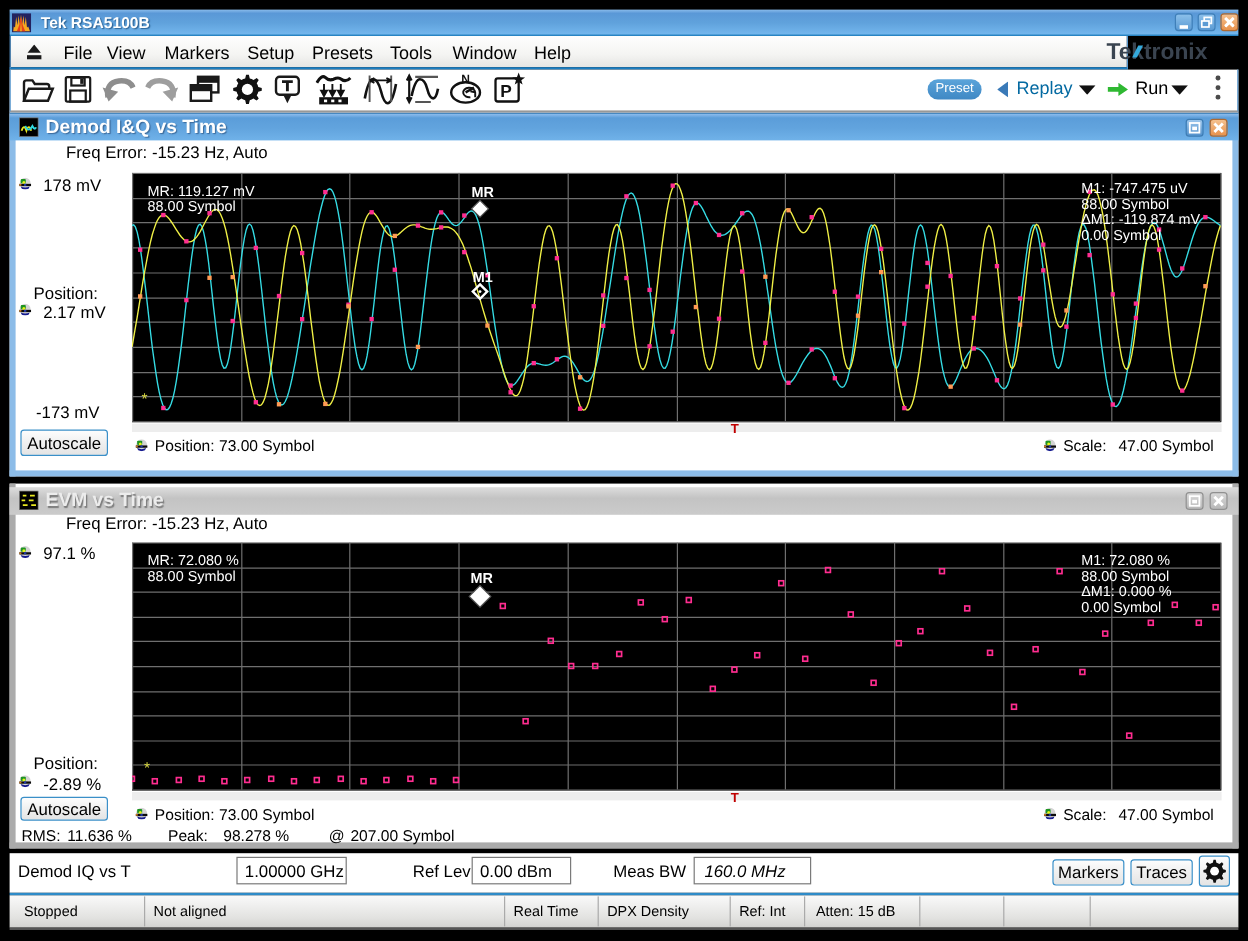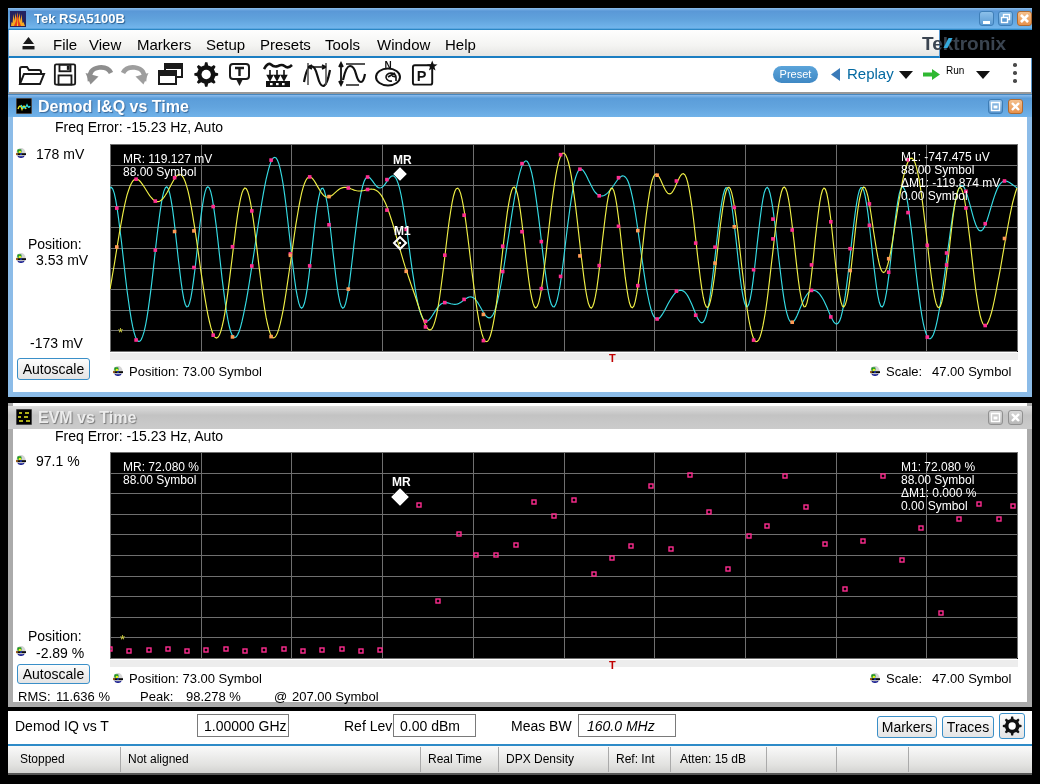--- a/index.html
+++ b/index.html
@@ -120,21 +120,21 @@
 <svg class="abs" style="left:831px;top:68px" width="10" height="13" viewBox="0 0 10 13">
     <path d="M9 0 L9 13 L0 6.5 Z" fill="#3a7ab8"></path>
   </svg>
 <div class="abs" style="left:847px;top:65px;font-size:15px;color:#0369a1">Replay</div>
 <svg class="abs" style="left:899px;top:71px" width="14" height="8" viewBox="0 0 14 8">
     <path d="M0 0 L14 0 L7 8 Z" fill="#111"></path>
   </svg>
 <svg class="abs" style="left:923px;top:69px" width="17" height="11" viewBox="0 0 17 11">
     <path d="M0 3.5 L9 3.5 L9 0 L17 5.5 L9 11 L9 7.5 L0 7.5 Z" fill="#2fb832"></path>
   </svg>
-<div class="abs" style="left:946px;top:65px;font-size:10px;color:#000">Run</div>
+<div class="abs" style="left:946px;top:65px;font-size:15px;color:#000">Run</div>
 <svg class="abs" style="left:976px;top:71px" width="14" height="8" viewBox="0 0 14 8">
     <path d="M0 0 L14 0 L7 8 Z" fill="#111"></path>
   </svg>
 <div class="abs" style="left:1013px;top:63px;width:3.5px;height:3.5px;border-radius:50%;background:#4a4a4a"></div>
 <div class="abs" style="left:1013px;top:71px;width:3.5px;height:3.5px;border-radius:50%;background:#4a4a4a"></div>
 <div class="abs" style="left:1013px;top:79px;width:3.5px;height:3.5px;border-radius:50%;background:#4a4a4a"></div>
 
 <div class="abs" style="left:8px;top:94px;width:1024px;height:303px;background:#fff;border:5px solid #8cbce8;border-top:none">
 </div>
 <div class="abs" style="left:8px;top:94px;width:1024px;height:23px;background:linear-gradient(180deg,#8cbced 0%,#5b9dd9 15%,#62a4de 55%,#70b2e9 100%);border-top:1px solid #4788c0">
@@ -171,21 +171,21 @@
 <div class="abs t14" style="left:28px;top:236px">Position:</div>
 <svg style="position:absolute;left:16px;top:253px" width="10" height="10" viewBox="0 0 10 10">
 <circle cx="5" cy="4.6" r="4.5" fill="#d4d4d4"></circle>
 <rect x="1.3" y="1.2" width="4.2" height="3.6" rx="0.8" fill="#1f9423"></rect>
 <circle cx="3.9" cy="4" r="1.25" fill="#e8f418"></circle>
 <rect x="0" y="5.2" width="10" height="1.9" fill="#0a0a0a"></rect>
 <rect x="0" y="5.3" width="1.8" height="1.5" fill="#c87820"></rect>
 <rect x="4" y="5.2" width="1.9" height="1.7" fill="#2038a8"></rect>
 <path d="M1.2 7.4 Q5 9.2 8.8 7.4 L7.8 9.3 Q5 10.6 2.2 9.3 Z" fill="#151a8e"></path>
 </svg>
-<div class="abs t14" style="left:36px;top:252px">3.53 mV</div>
+<div class="abs t14" style="left:36px;top:252px">2.17 mV</div>
 <div class="abs t14" style="left:30px;top:335px">-173 mV</div>
 <div class="btn t14" style="left:17px;top:358px;width:73px;height:22px;line-height:21px;font-size:14px">Autoscale</div>
 
 <svg class="abs" style="left:110px;top:144px" width="908" height="208" viewBox="0 0 908 208">
   <rect width="908" height="208" fill="#000"></rect>
   <line x1="0.5" y1="0" x2="0.5" y2="207" stroke="#6f6f6f" stroke-width="1"></line>
     <line x1="91.5" y1="0" x2="91.5" y2="207" stroke="#6f6f6f" stroke-width="1"></line>
     <line x1="181.5" y1="0" x2="181.5" y2="207" stroke="#6f6f6f" stroke-width="1"></line>
     <line x1="272.5" y1="0" x2="272.5" y2="207" stroke="#6f6f6f" stroke-width="1"></line>
     <line x1="363.5" y1="0" x2="363.5" y2="207" stroke="#6f6f6f" stroke-width="1"></line>

